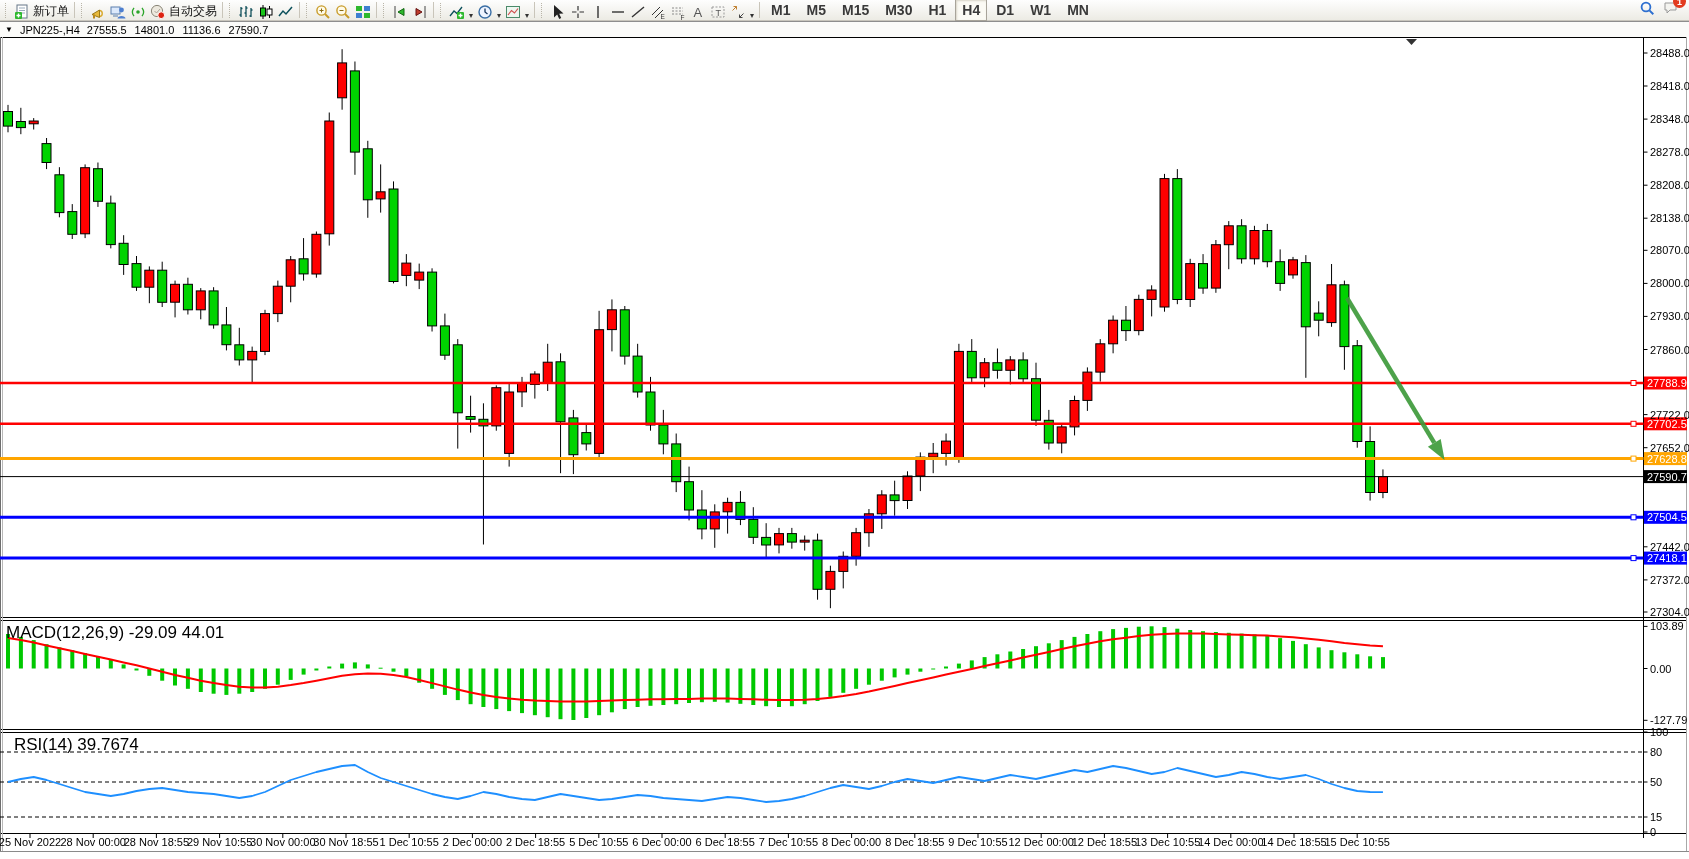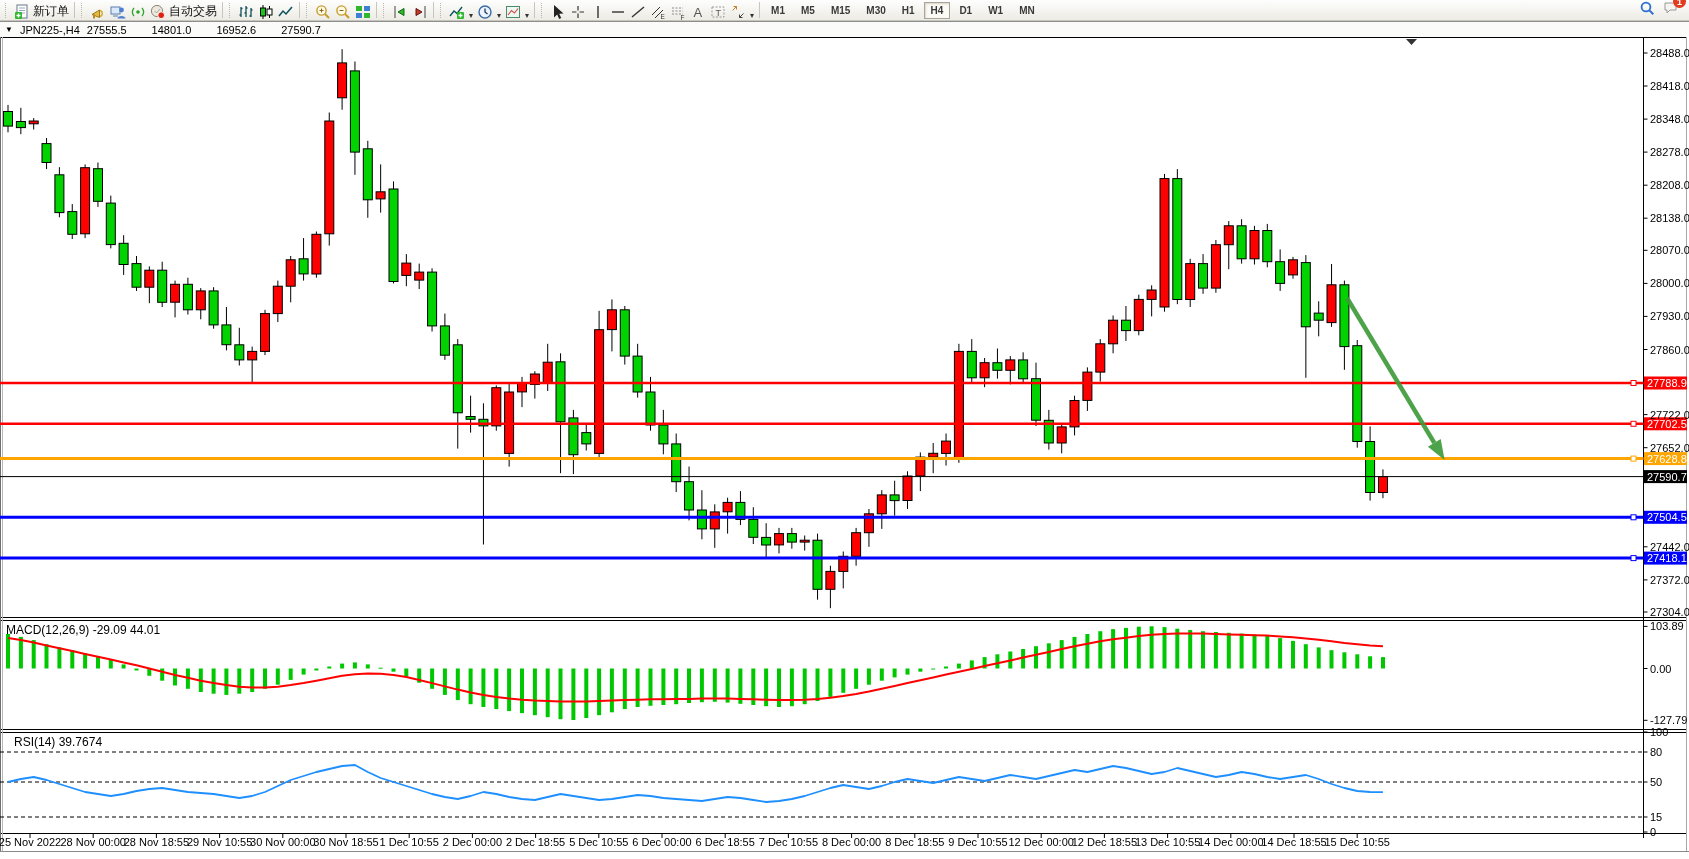--- a/index.html
+++ b/index.html
@@ -7,33 +7,33 @@
        font-family:"Liberation Sans",sans-serif;position:relative}
   .toolbar{position:absolute;top:0;left:0;width:1689px;height:21px;box-sizing:border-box;
            background:linear-gradient(#fefefe,#ecebe4);border-bottom:1px solid #c8c5bc;
            display:flex;align-items:center;padding-left:2px}
   .tbtn{display:inline-flex;align-items:flex-end;gap:3px;height:19px;padding:0 2px;
         font-size:12px;color:#111;cursor:default;white-space:nowrap}
   .tbtn svg{display:block}
   .caret{font-size:8px;color:#333;margin-left:1px}
   .grip{width:3px;height:15px;border-left:1px dotted #b9b5a8;margin:0 3px}
   .sep{width:1px;height:16px;background:#c9c5ba;margin:0 3px}
-  .tfb{font-size:10px;font-weight:700;color:#3a3a3a;padding:2px 6px;border:1px solid transparent;margin:0 1px}
+  .tfb{font-size:14px;font-weight:700;color:#3a3a3a;padding:2px 6px;border:1px solid transparent;margin:0 1px}
   .tfb.active{background:#fbfaf4;border:1px solid #a8a49a;box-shadow:inset 1px 1px 2px #d8d4c8}
   .tb-right{margin-left:auto;display:flex;align-items:center;gap:8px;padding-right:10px}
   .bubble{position:relative;display:inline-flex}
   .badge{position:absolute;top:-5px;right:-7px;background:#e23b1f;color:#fff;border-radius:50%;
          width:13px;height:13px;font-size:9px;font-weight:700;display:flex;align-items:center;justify-content:center}
   .titlebar{position:absolute;top:21px;left:0;width:1689px;height:16px;box-sizing:border-box;
             background:#fbfbf9;border-top:1px solid #8e8e8e;display:flex;align-items:center;gap:7px;
             font-size:11px;color:#000;padding-left:5px}
   .titlebar .tri{font-size:8px;line-height:1}
-  .ohlc{display:flex;gap:25px}
+  .ohlc{display:flex;gap:8px}
   .chart{position:absolute;top:37px;left:0;width:1689px;height:822px}
-  .ind-label{position:absolute;font-size:12px;color:#000;white-space:nowrap}
+  .ind-label{position:absolute;font-size:17px;color:#000;white-space:nowrap}
   #macd-label{left:6px;top:586px}
   #rsi-label{left:14px;top:698px}
   svg text{font-family:"Liberation Sans",sans-serif}
 </style>
 </head>
 <body>
 
 <div class="toolbar" id="toolbar">
     <span class="grip"></span>
     <span class="tbtn">
@@ -298,21 +298,21 @@
       </span>
     </span>
   </div>
 
 <div class="titlebar">
   <span class="tri">▼</span>
   <span>JPN225-,H4</span>
   <span class="ohlc">
     <span>27555.5</span>
     <span>14801.0</span>
-    <span>16952.6</span>
+    <span>11136.6</span>
     <span>27590.7</span>
   </span>
 </div>
 
 <div class="chart">
   <svg id="chart-svg" width="1689" height="822">
       <g>
         <line x1="0" y1="0.5" x2="1686.5" y2="0.5" stroke="#000" stroke-width="1"></line>
         <line x1="0" y1="580.5" x2="1686.5" y2="580.5" stroke="#000" stroke-width="1"></line>
         <line x1="0" y1="583.5" x2="1686.5" y2="583.5" stroke="#000" stroke-width="1"></line>

